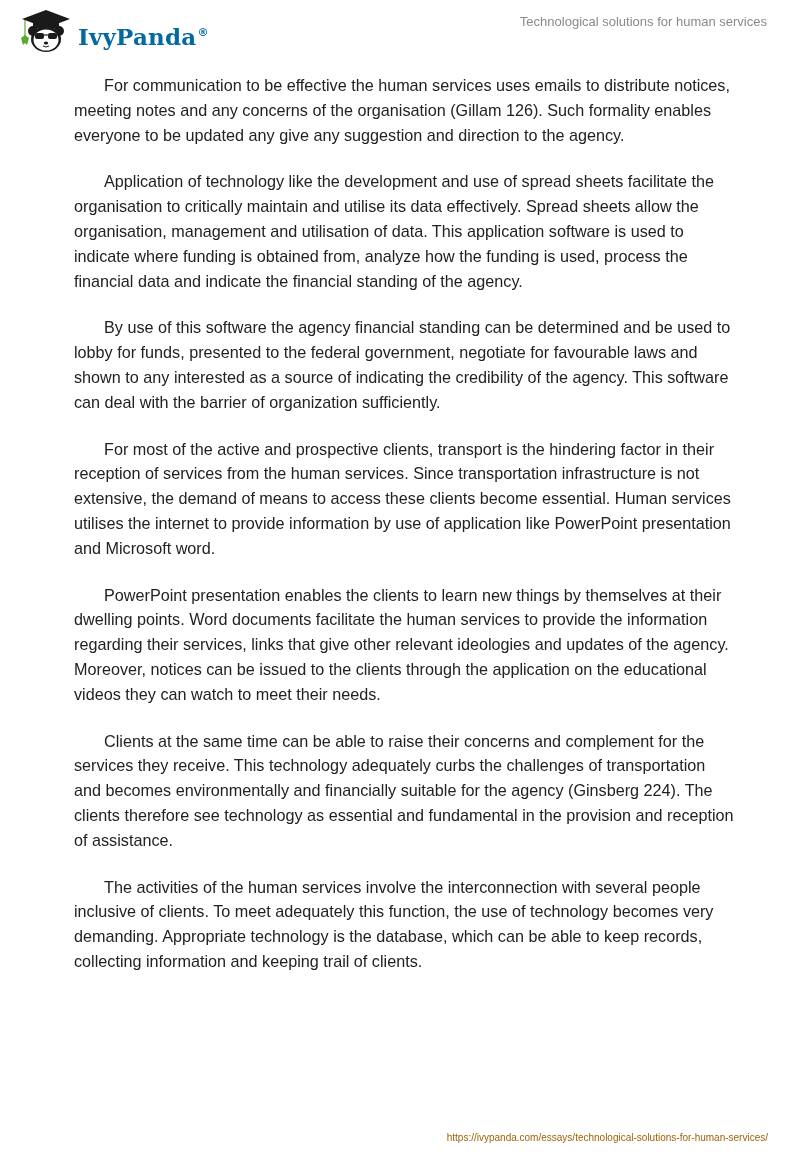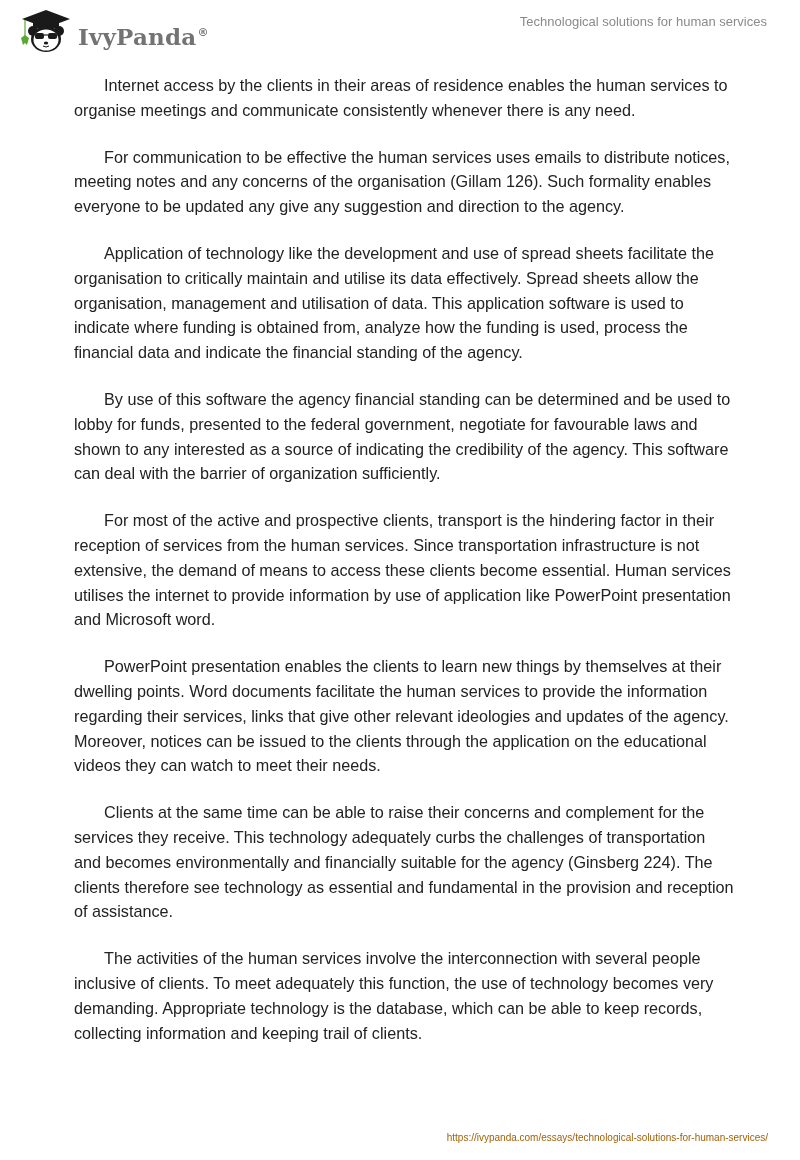--- a/index.html
+++ b/index.html
@@ -31,21 +31,21 @@
     }
     .logo-mark {
       width: 60px;
       height: 46px;
       display: block;
     }
     .logo-text {
       font-family: "DejaVu Serif", serif;
       font-weight: bold;
       font-size: 23px;
-      color: #737373;
+      color: #0369a1;
       margin-left: 2px;
       margin-top: 10px;
       letter-spacing: 0.2px;
     }
     .logo-reg {
       font-size: 11px;
       vertical-align: super;
       margin-left: 1px;
       font-family: "DejaVu Sans", sans-serif;
     }
@@ -103,21 +103,20 @@
 
       <ellipse cx="30" cy="35" rx="2.2" ry="1.5" fill="#1a1a1a"></ellipse>
       <path d="M27,38 Q30,40 33,38" stroke="#1a1a1a" stroke-width="1" fill="none"></path>
     </svg>
     <span class="logo-text"><span>IvyPanda</span><span class="logo-reg">®</span></span>
   </div>
   <div class="doc-title">Technological solutions for human services</div>
 </div>
 
 <div class="content">
-  <p class="para">Internet access by the clients in their areas of residence enables the human services to organise meetings and communicate consistently whenever there is any need.</p>
   <p class="para">For communication to be effective the human services uses emails to distribute notices, meeting notes and any concerns of the organisation (Gillam 126). Such formality enables everyone to be updated any give any suggestion and direction to the agency.</p>
   <p class="para">Application of technology like the development and use of spread sheets facilitate the organisation to critically maintain and utilise its data effectively. Spread sheets allow the organisation, management and utilisation of data. This application software is used to indicate where funding is obtained from, analyze how the funding is used, process the financial data and indicate the financial standing of the agency.</p>
   <p class="para">By use of this software the agency financial standing can be determined and be used to lobby for funds, presented to the federal government, negotiate for favourable laws and shown to any interested as a source of indicating the credibility of the agency. This software can deal with the barrier of organization sufficiently.</p>
   <p class="para">For most of the active and prospective clients, transport is the hindering factor in their reception of services from the human services. Since transportation infrastructure is not extensive, the demand of means to access these clients become essential. Human services utilises the internet to provide information by use of application like PowerPoint presentation and Microsoft word.</p>
   <p class="para">PowerPoint presentation enables the clients to learn new things by themselves at their dwelling points. Word documents facilitate the human services to provide the information regarding their services, links that give other relevant ideologies and updates of the agency. Moreover, notices can be issued to the clients through the application on the educational videos they can watch to meet their needs.</p>
   <p class="para">Clients at the same time can be able to raise their concerns and complement for the services they receive. This technology adequately curbs the challenges of transportation and becomes environmentally and financially suitable for the agency (Ginsberg 224). The clients therefore see technology as essential and fundamental in the provision and reception of assistance.</p>
   <p class="para">The activities of the human services involve the interconnection with several people inclusive of clients. To meet adequately this function, the use of technology becomes very demanding. Appropriate technology is the database, which can be able to keep records, collecting information and keeping trail of clients.</p>
 </div>
 
 <div class="footer-url">https://ivypanda.com/essays/technological-solutions-for-human-services/</div>

